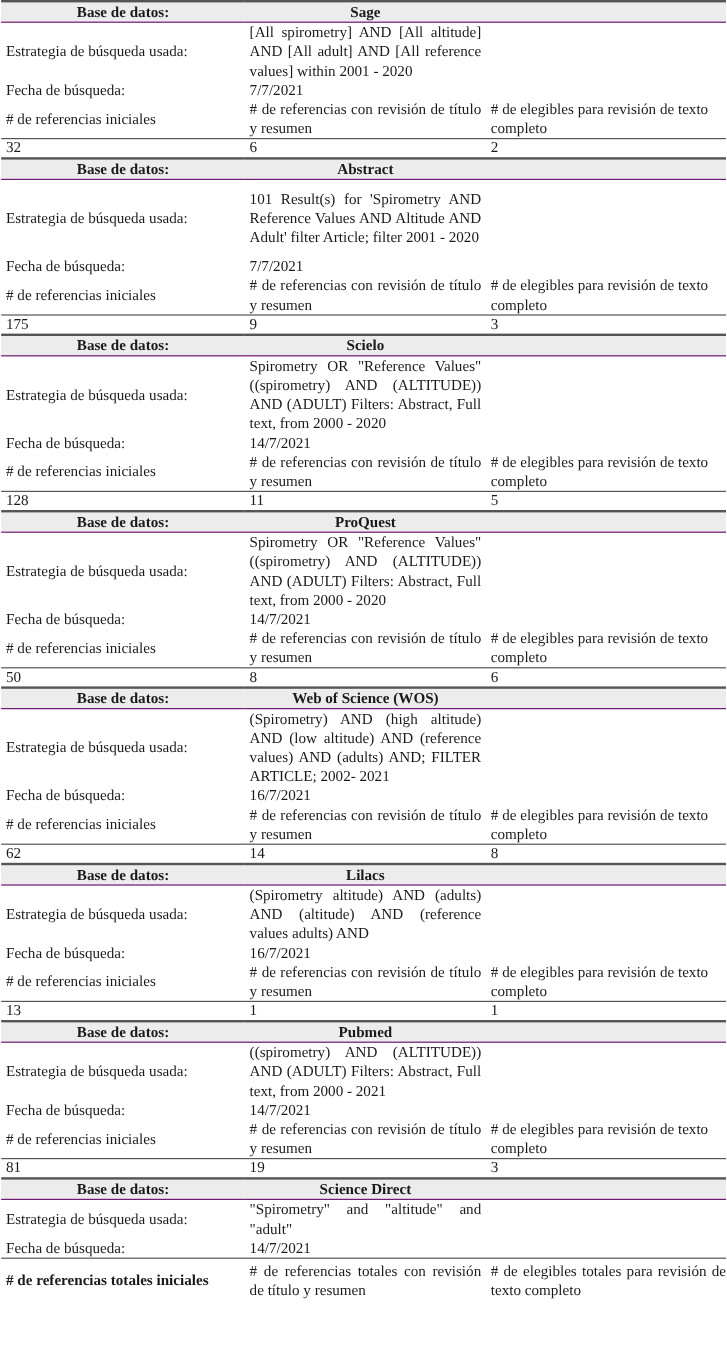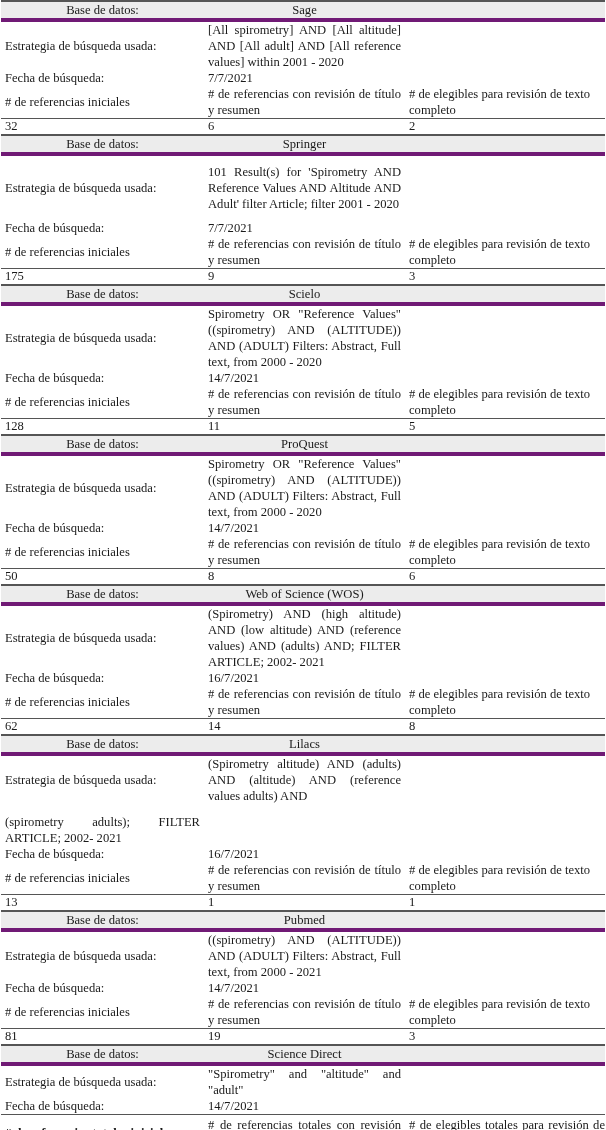--- a/index.html
+++ b/index.html
@@ -9,21 +9,21 @@
     font-size: 12.6px; color: #1a1a1a; line-height: 16px;
   }
   table.doc {
     width: 604px; margin-left: 1px; border-collapse: collapse; table-layout: fixed;
   }
   col.c1 { width: 203px; }
   col.c2 { width: 201px; }
   col.c3 { width: 200px; }
   td { padding: 0 4px 0 4px; vertical-align: middle; }
   tr.hdr td {
-    background: #ececec; font-weight: normal; border-top: 2px solid #555; border-bottom: 4px solid #701a75;
+    background: #ececec; font-weight: bold; border-top: 2px solid #555; border-bottom: 1px solid #701a75;
     height: 16px; line-height: 15px;
   }
   tr.hdr td.lbl { text-align: center; }
   tr.hdr td.db { text-align: center; }
   td.just { text-align: justify; text-align-last: left; }
   tr.nums td { border-top: 1px solid #555; height: 15px; line-height: 15px; }
   tr.totalhdr td { border-top: 1px solid #555; font-weight: normal; }
   tr.totalhdr td.lblb { font-weight: bold; }
   .wide { padding-right: 0; font-family: Liberation Serif, serif; }
 </style>
@@ -59,21 +59,21 @@
       <td class="wide"># de elegibles para revisión de texto completo</td>
     </tr>
     <tr class="nums">
       <td>32</td>
       <td>6</td>
       <td>2</td>
     </tr>
 
     <tr class="hdr">
       <td class="lbl">Base de datos:</td>
-      <td class="db">Springer</td>
+      <td class="db">Abstract</td>
       <td></td>
     </tr>
     <tr>
       <td style="height:64px">Estrategia de búsqueda usada:</td>
       <td class="just">101 Result(s) for 'Spirometry AND Reference Values AND Altitude AND Adult' filter Article; filter 2001 - 2020</td>
       <td></td>
     </tr>
     <tr>
       <td>Fecha de búsqueda:</td>
       <td>7/7/2021</td>
@@ -169,25 +169,20 @@
     </tr>
 
     <tr class="hdr">
       <td class="lbl">Base de datos:</td>
       <td class="db">Lilacs</td>
       <td></td>
     </tr>
     <tr>
       <td style="height:48px">Estrategia de búsqueda usada:</td>
       <td class="just">(Spirometry altitude) AND (adults) AND (altitude) AND (reference values adults) AND</td>
-      <td></td>
-    </tr>
-    <tr>
-      <td class="just" style="padding-top:10px">(spirometry adults); FILTER ARTICLE; 2002- 2021</td>
-      <td></td>
       <td></td>
     </tr>
     <tr>
       <td>Fecha de búsqueda:</td>
       <td>16/7/2021</td>
       <td></td>
     </tr>
     <tr>
       <td># de referencias iniciales</td>
       <td class="just"># de referencias con revisión de título y resumen</td>

